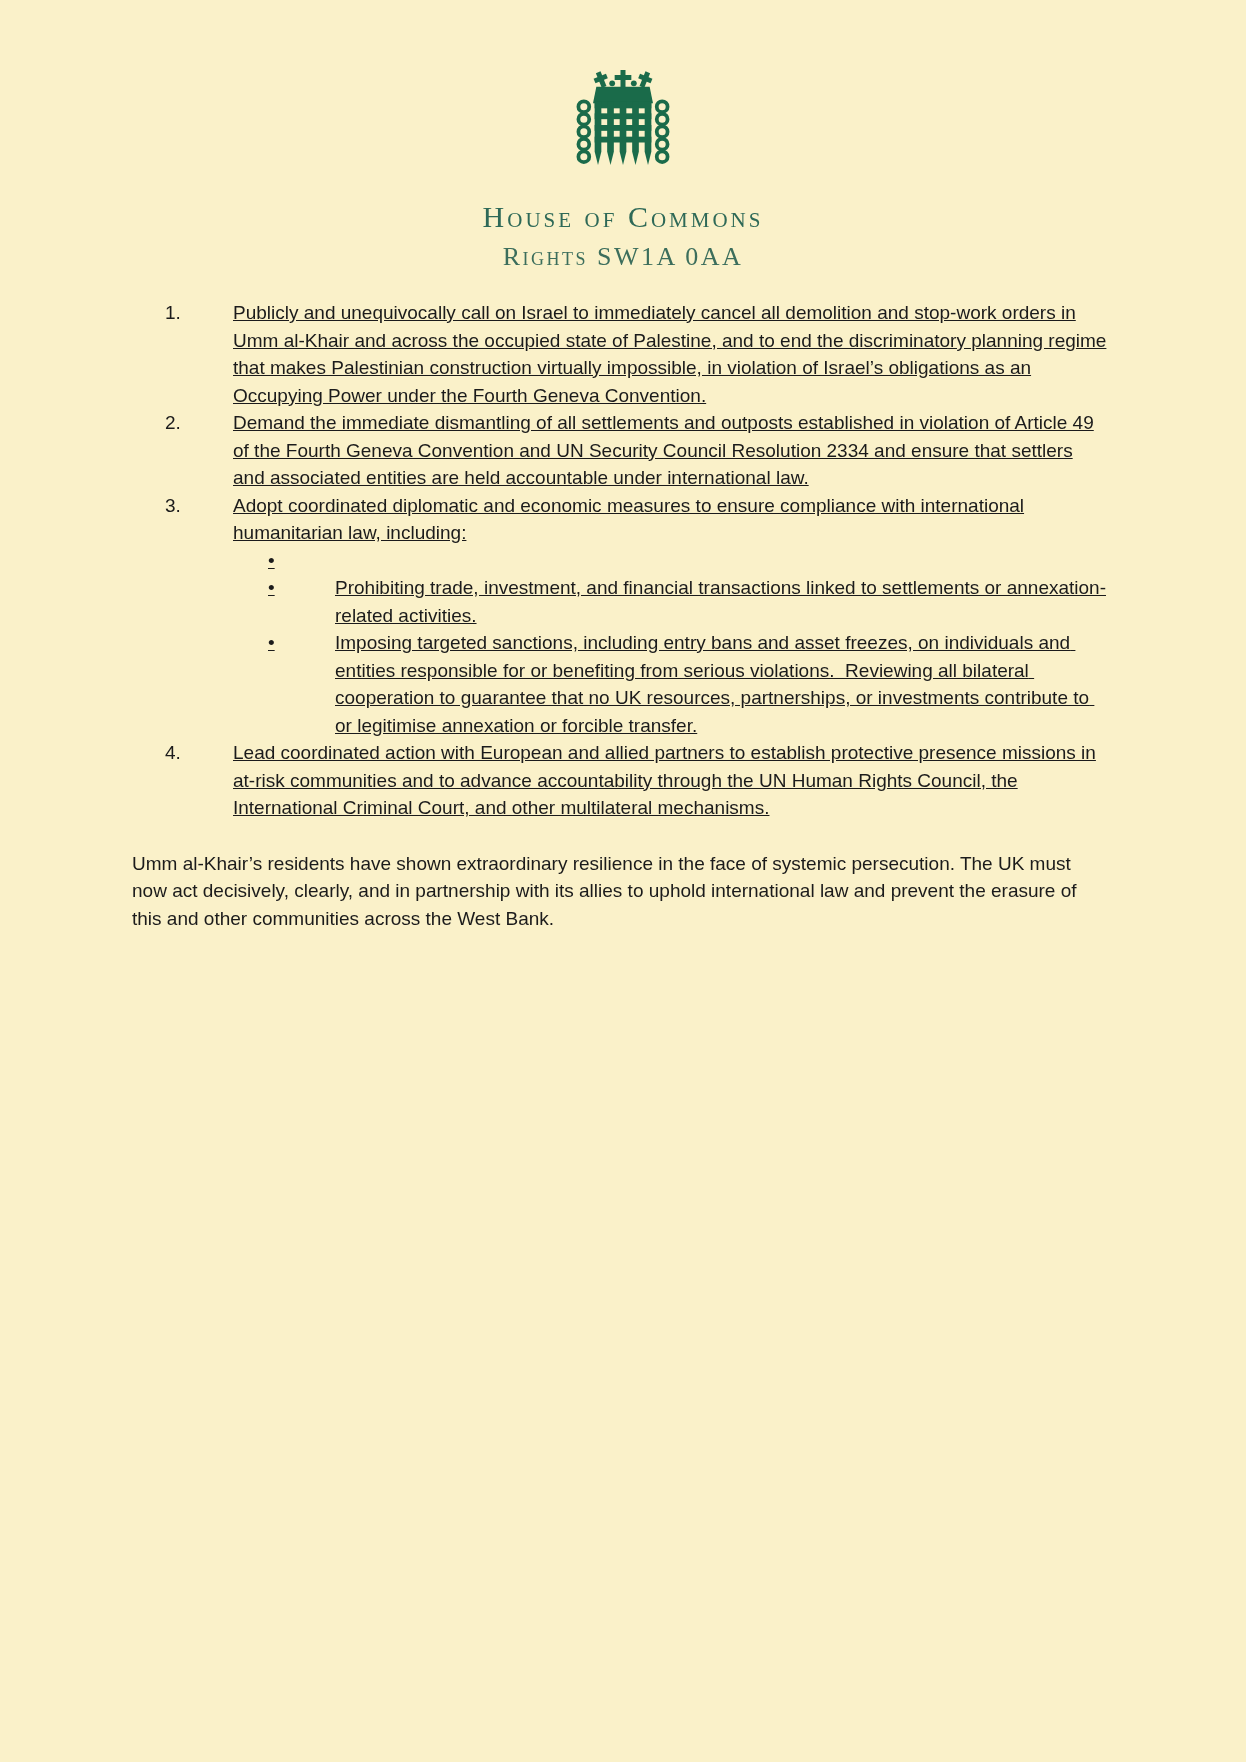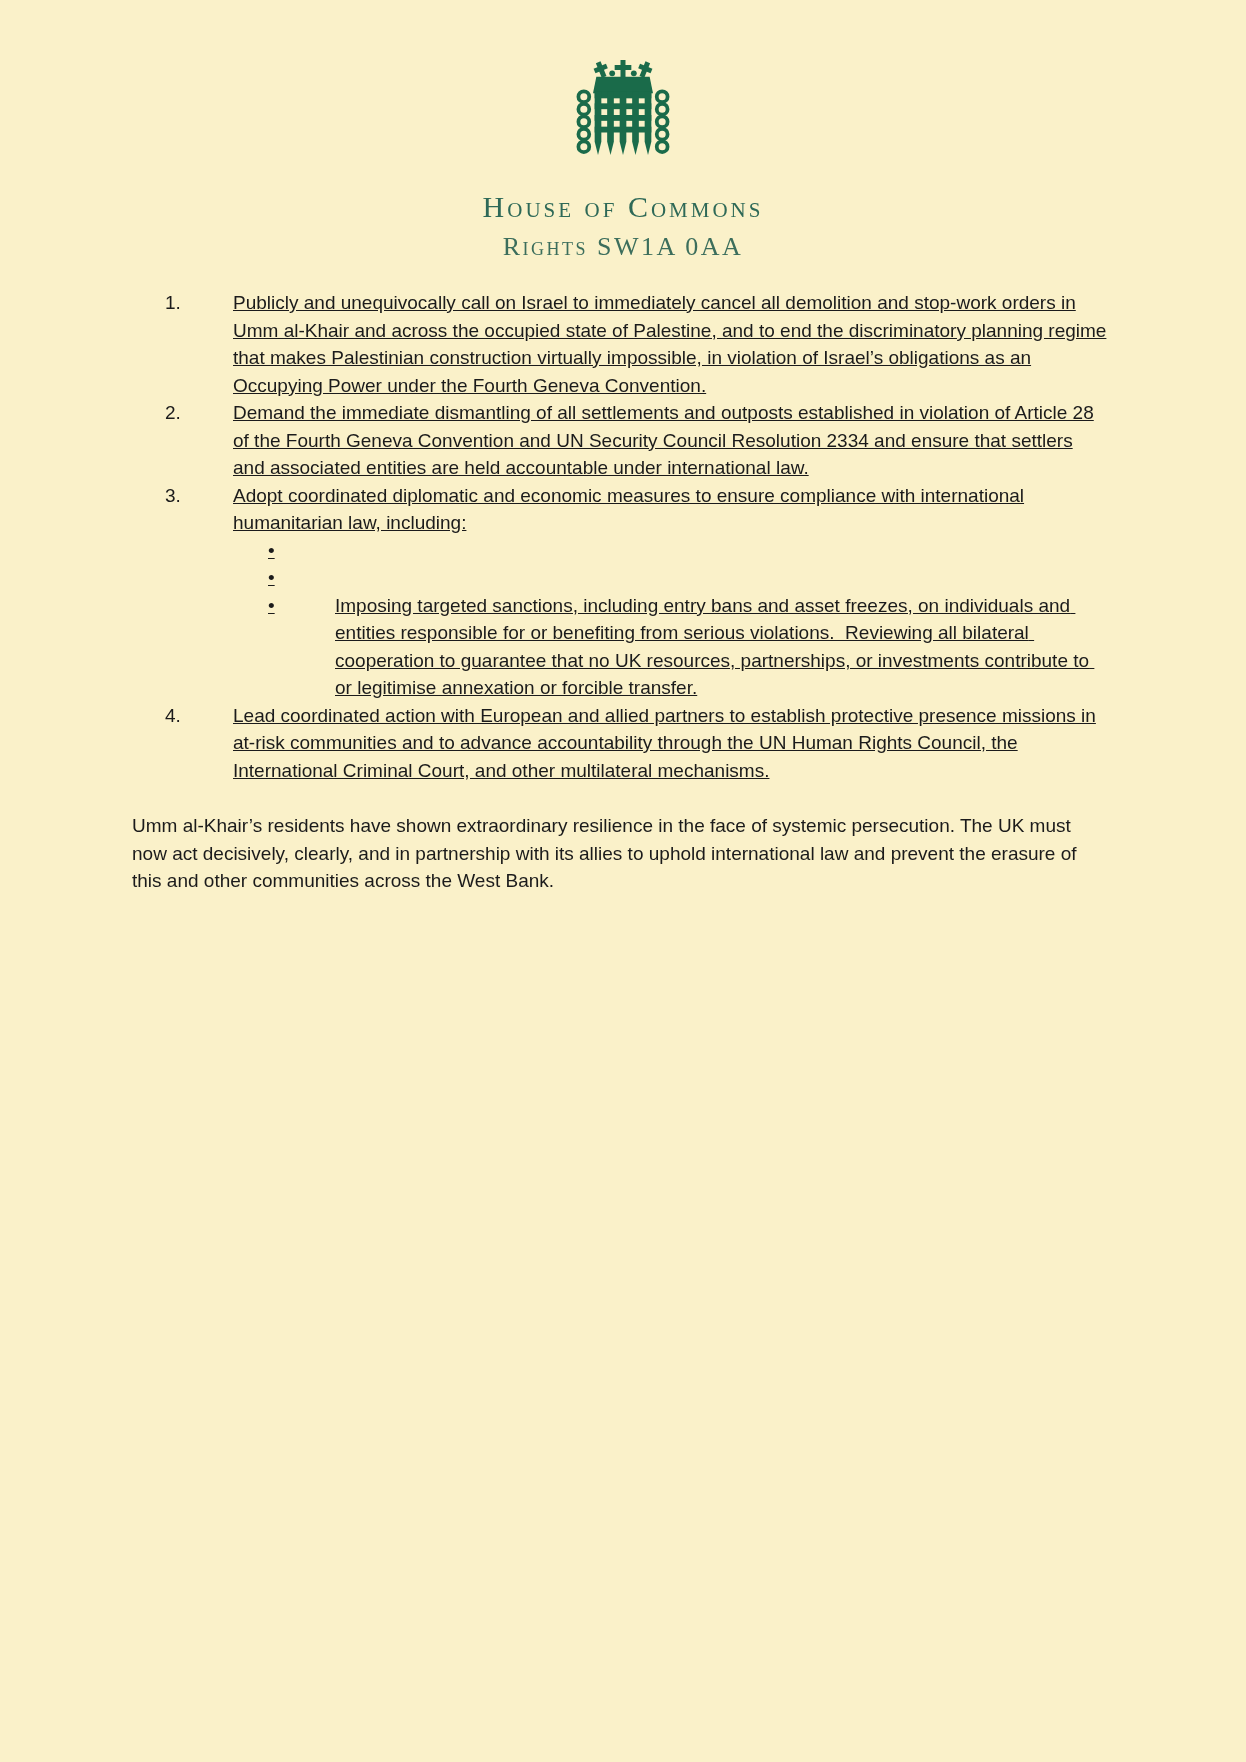--- a/index.html
+++ b/index.html
@@ -11,21 +11,21 @@
   }
   *{box-sizing:border-box;}
   html,body{margin:0;padding:0;}
   body{
     width:1246px;height:1762px;
     background:var(--bg);
     font-family:"Liberation Sans", sans-serif;
     color:var(--ink);
     overflow:hidden;
   }
-  .page{width:1246px;height:1572px;position:relative;}
+  .page{width:1246px;height:1572px;position:relative;margin-top:10px;}
   .letterhead{ text-align:center; padding-top:60px; }
   .logo{ display:inline-block; line-height:0; color:var(--logo-green); }
   .org{
     margin-top:16px;
     font-family:"Liberation Serif", serif;
     font-variant:small-caps;
     letter-spacing:3px;
     font-size:30px;
     color:var(--head-green);
   }
@@ -116,32 +116,33 @@
 
     <div class="list">
 
       <div class="nitem">
         <span class="num">1.</span>
         <span class="itext">Publicly and unequivocally call on Israel to immediately cancel all demolition and stop-work orders in Umm al-Khair and across the occupied state of Palestine, and to end the discriminatory planning regime that makes Palestinian construction virtually impossible, in violation of Israel’s obligations as an Occupying Power under the Fourth Geneva Convention.</span>
       </div>
 
       <div class="nitem">
         <span class="num">2.</span>
-        <span class="itext">Demand the immediate dismantling of all settlements and outposts established in violation of Article 28 of the Fourth Geneva Convention and UN Security Council Resolution 2334 and ensure that settlers and associated entities are held accountable under international law.</span>
+        <span class="itext">Demand the immediate dismantling of all settlements and outposts established in violation of Article 49 of the Fourth Geneva Convention and UN Security Council Resolution 2334 and ensure that settlers and associated entities are held accountable under international law.</span>
       </div>
 
       <div class="nitem">
         <span class="num">3.</span>
         <div class="itext">
           <div>Adopt coordinated diplomatic and economic measures to ensure compliance with international humanitarian law, including:</div>
           <div class="sub">
             <span class="dot">•</span>
           </div>
           <div class="sub">
             <span class="dot">•</span>
+            <span class="stext">Prohibiting trade, investment, and financial transactions linked to settlements or annexation-related activities.</span>
           </div>
           <div class="sub">
             <span class="dot">•</span>
             <span class="stext">Imposing targeted sanctions, including entry bans and asset freezes, on individuals and entities responsible for or benefiting from serious violations.  Reviewing all bilateral cooperation to guarantee that no UK resources, partnerships, or investments contribute to or legitimise annexation or forcible transfer.</span>
           </div>
         </div>
       </div>
 
       <div class="nitem">
         <span class="num">4.</span>

